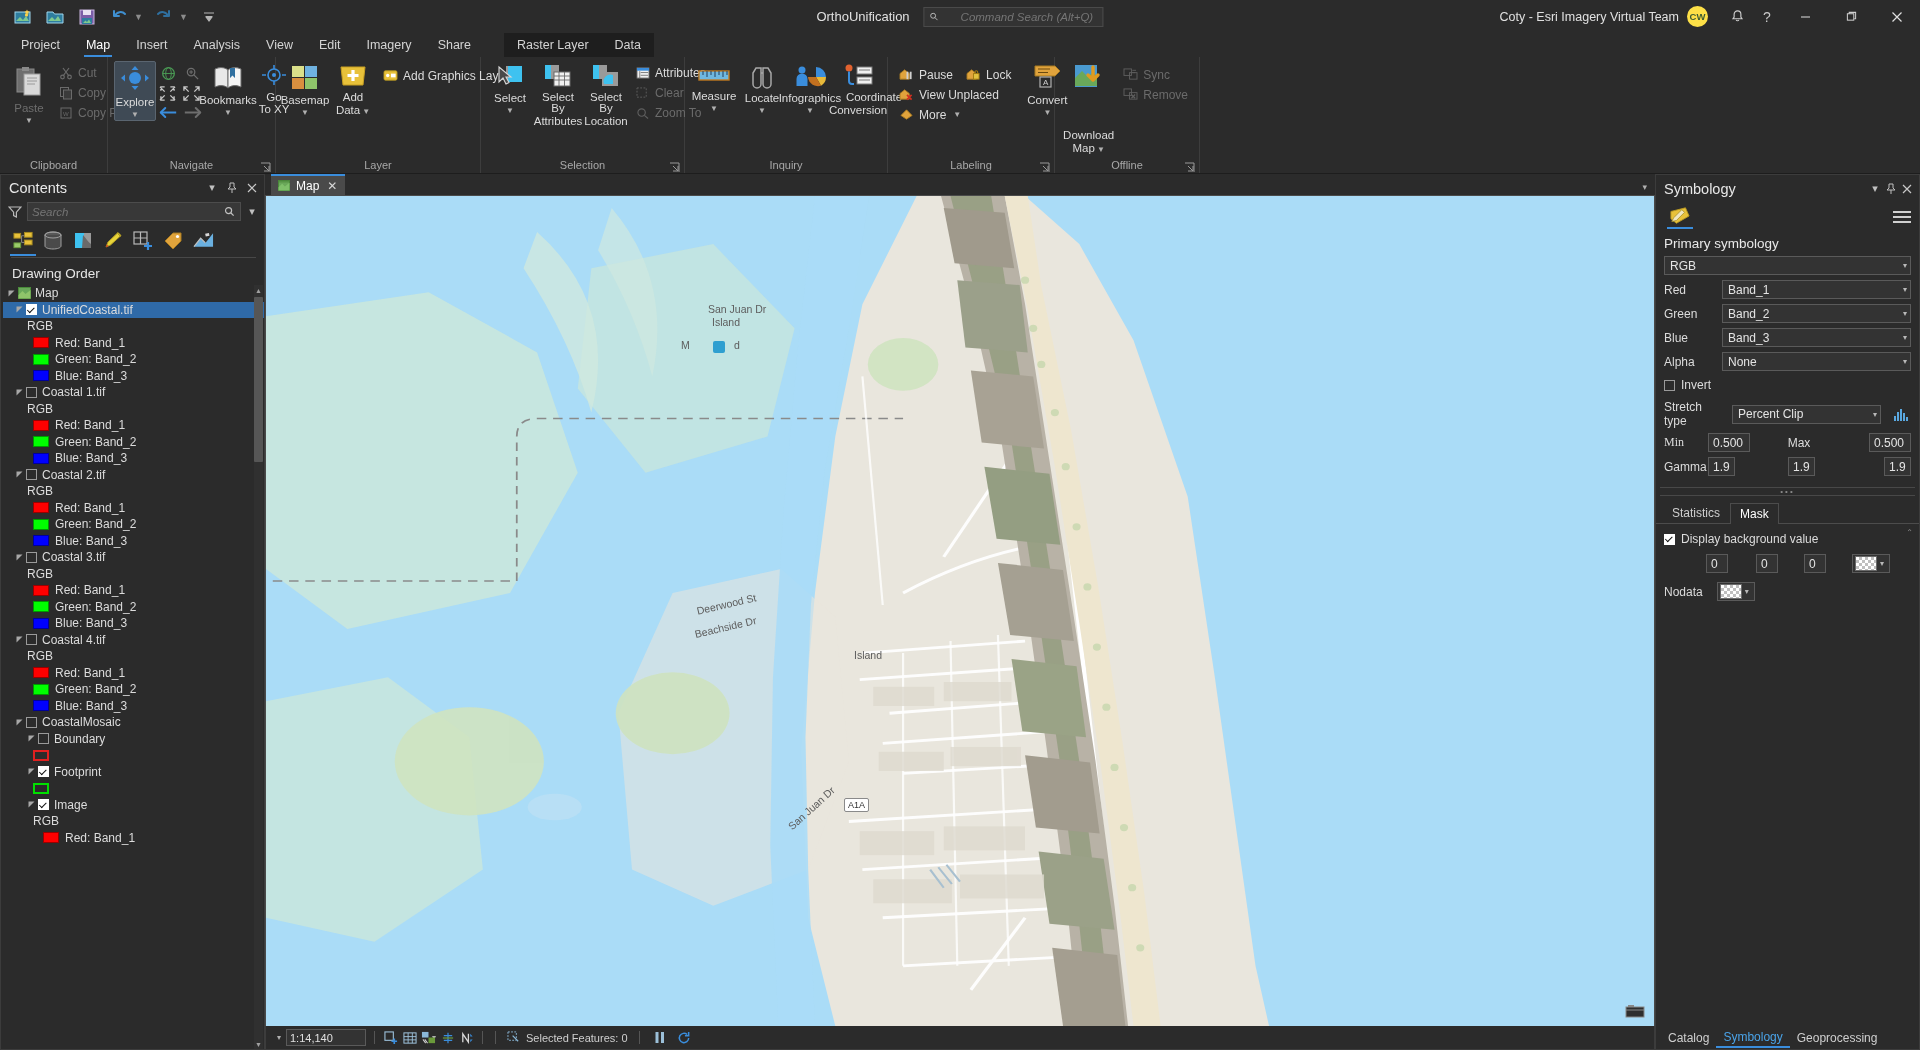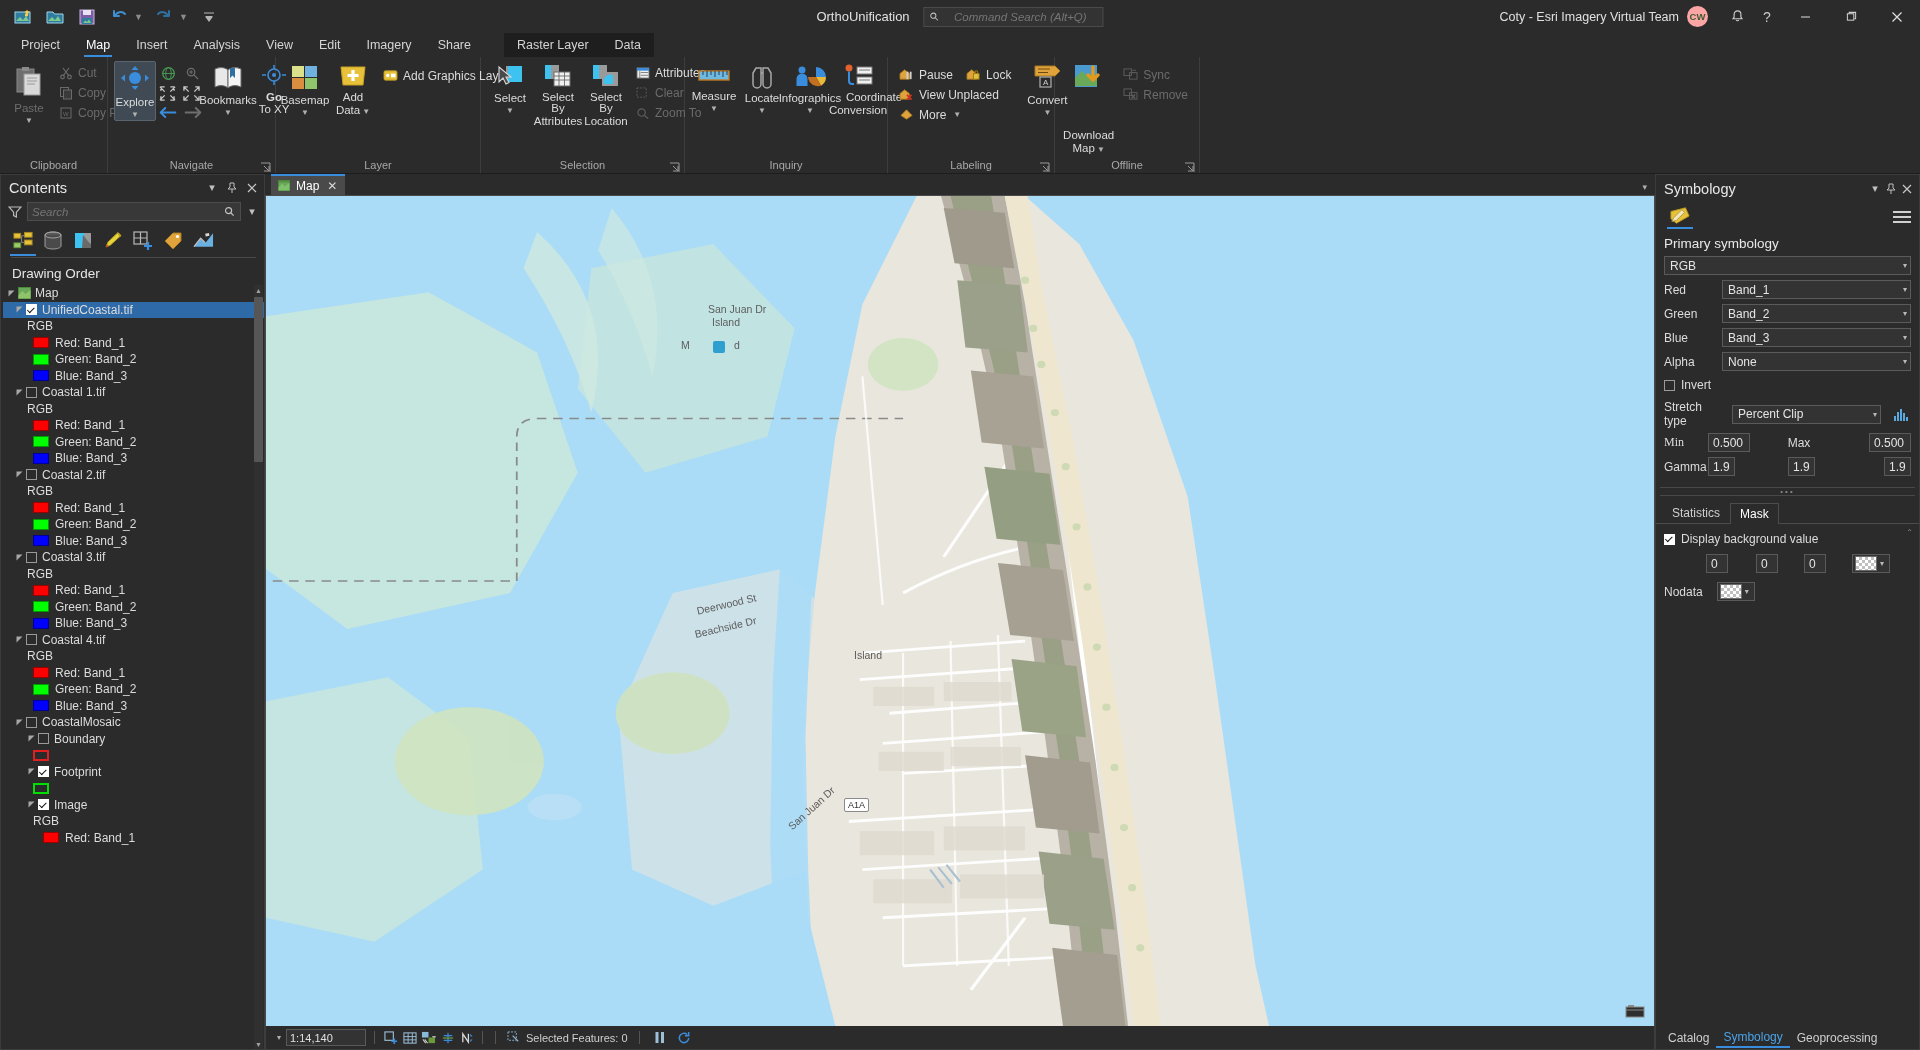--- a/index.html
+++ b/index.html
@@ -12,26 +12,26 @@
   .app { position:relative; width:1920px; height:1050px; display:flex; flex-direction:column; }
 
   
   .titlebar { height:33px; background:#2b2b2b; display:flex; align-items:center; flex:0 0 33px; position:relative; }
   .qat { display:flex; align-items:center; gap:10px; padding-left:12px; }
   .qat-ico { width:22px; height:22px; display:flex; align-items:center; justify-content:center; cursor:pointer; }
   .qat-ico svg { display:block; }
   .qat-caret { font-size:9px; color:#8c8c8c; margin-left:-6px; cursor:pointer;}
   .title-center { position:absolute; left:50%; transform:translateX(-50%); display:flex; align-items:center; gap:14px; }
   .proj-title { font-size:13px; color:#e0e0e0; }
-  .cmd-search { width:180px; height:20px; background:#333; border:1px solid #4a4a4a; display:flex; align-items:center; padding:0 5px; gap:15px; }
+  .cmd-search { width:180px; height:20px; background:#333; border:1px solid #4a4a4a; display:flex; align-items:center; padding:0 5px; gap:22px; }
   .cmd-search input { background:transparent; border:0; outline:0; color:#9a9a9a; font-style:italic;
     font-size:11.5px; width:100%; font-family:"Liberation Sans",sans-serif; }
   .title-right { margin-left:auto; display:flex; align-items:center; gap:0; padding-right:0; }
   .user-name { font-size:12.5px; color:#e0e0e0; margin-right:8px; }
-  .avatar { width:21px; height:21px; border-radius:50%; background:#fca5a5; color:#3c5c34; font-size:9.5px;
+  .avatar { width:21px; height:21px; border-radius:50%; background:#fde047; color:#3c5c34; font-size:9.5px;
     display:flex; align-items:center; justify-content:center; font-weight:bold; margin-right:14px; }
   .tb-ico { width:30px; height:33px; display:flex; align-items:center; justify-content:center; color:#c8c8c8; cursor:pointer; }
   .win-btn { width:46px; height:33px; display:flex; align-items:center; justify-content:center; color:#d0d0d0; cursor:pointer; }
 
   
   .ribbon-tabs { height:24px; background:#2b2b2b; display:flex; align-items:flex-end; padding-left:8px; flex:0 0 24px; }
   .rtab { padding:0 13px; height:24px; line-height:24px; font-size:12.5px; color:#d4d4d4; cursor:pointer; position:relative; }
   .rtab.active { color:#ffffff; }
   .rtab.active::after { content:''; position:absolute; left:11px; right:11px; bottom:0; height:2px; background:#3a8ddc; }
   .rtab-ctx { background:#1e1e1e; }
@@ -373,21 +373,21 @@
             </svg>
           <span class="lbl">Bookmarks</span>
           <span class="caret">▼</span>
         </div>
         <div class="btn-lg">
           <svg width="30" height="26" viewBox="0 0 30 26">
               <circle cx="15" cy="11" r="6" fill="none" stroke="#3a8ddc" stroke-width="1.6"></circle>
               <circle cx="15" cy="11" r="2" fill="#3a8ddc"></circle>
               <path d="M15 1v4M15 17v4M3 11h4M23 11h4" stroke="#3a8ddc" stroke-width="1.6"></path>
             </svg>
-          <span class="lbl" style="line-height:11px;font-weight:bold;">Go</span>
+          <span class="lbl" style="line-height:11px;">Go</span>
           <span class="lbl" style="line-height:11px;margin-top:-1px;">To XY</span>
         </div>
       </div>
       <div class="rgroup-label">Navigate</div>
       <div class="rgroup-dlg">
         <svg width="11" height="11" viewBox="0 0 11 11">
             <path d="M1 1h9v9" fill="none" stroke="#9a9a9a"></path>
             <path d="M9 9L4 4M4 9h5V4" fill="none" stroke="#9a9a9a"></path>
           </svg>
       </div>

